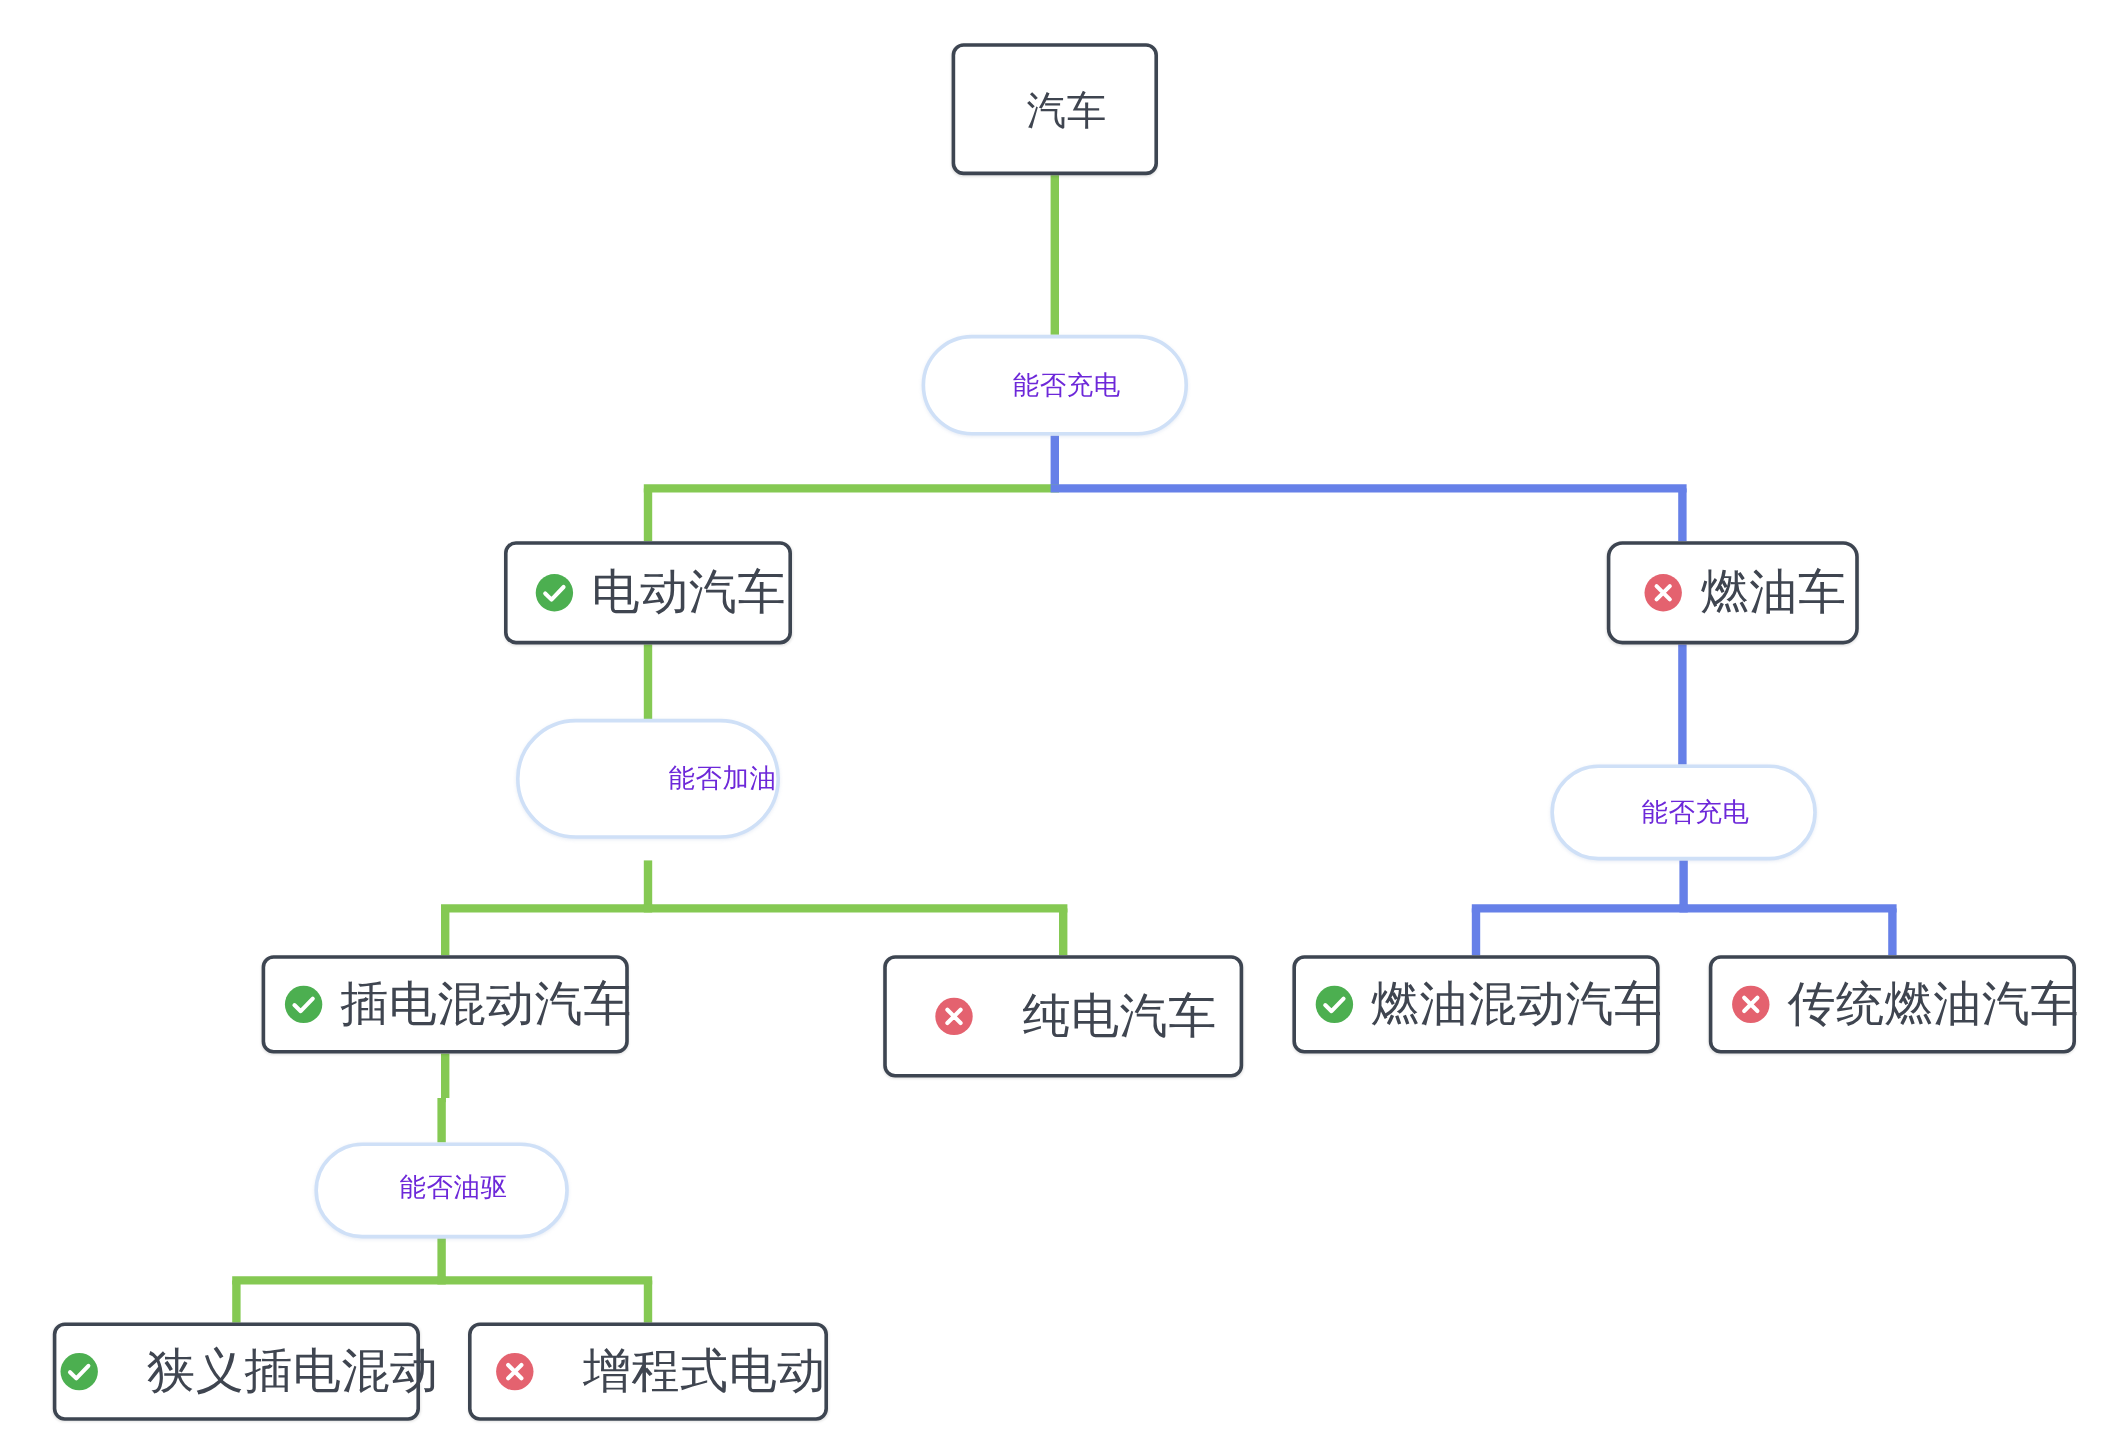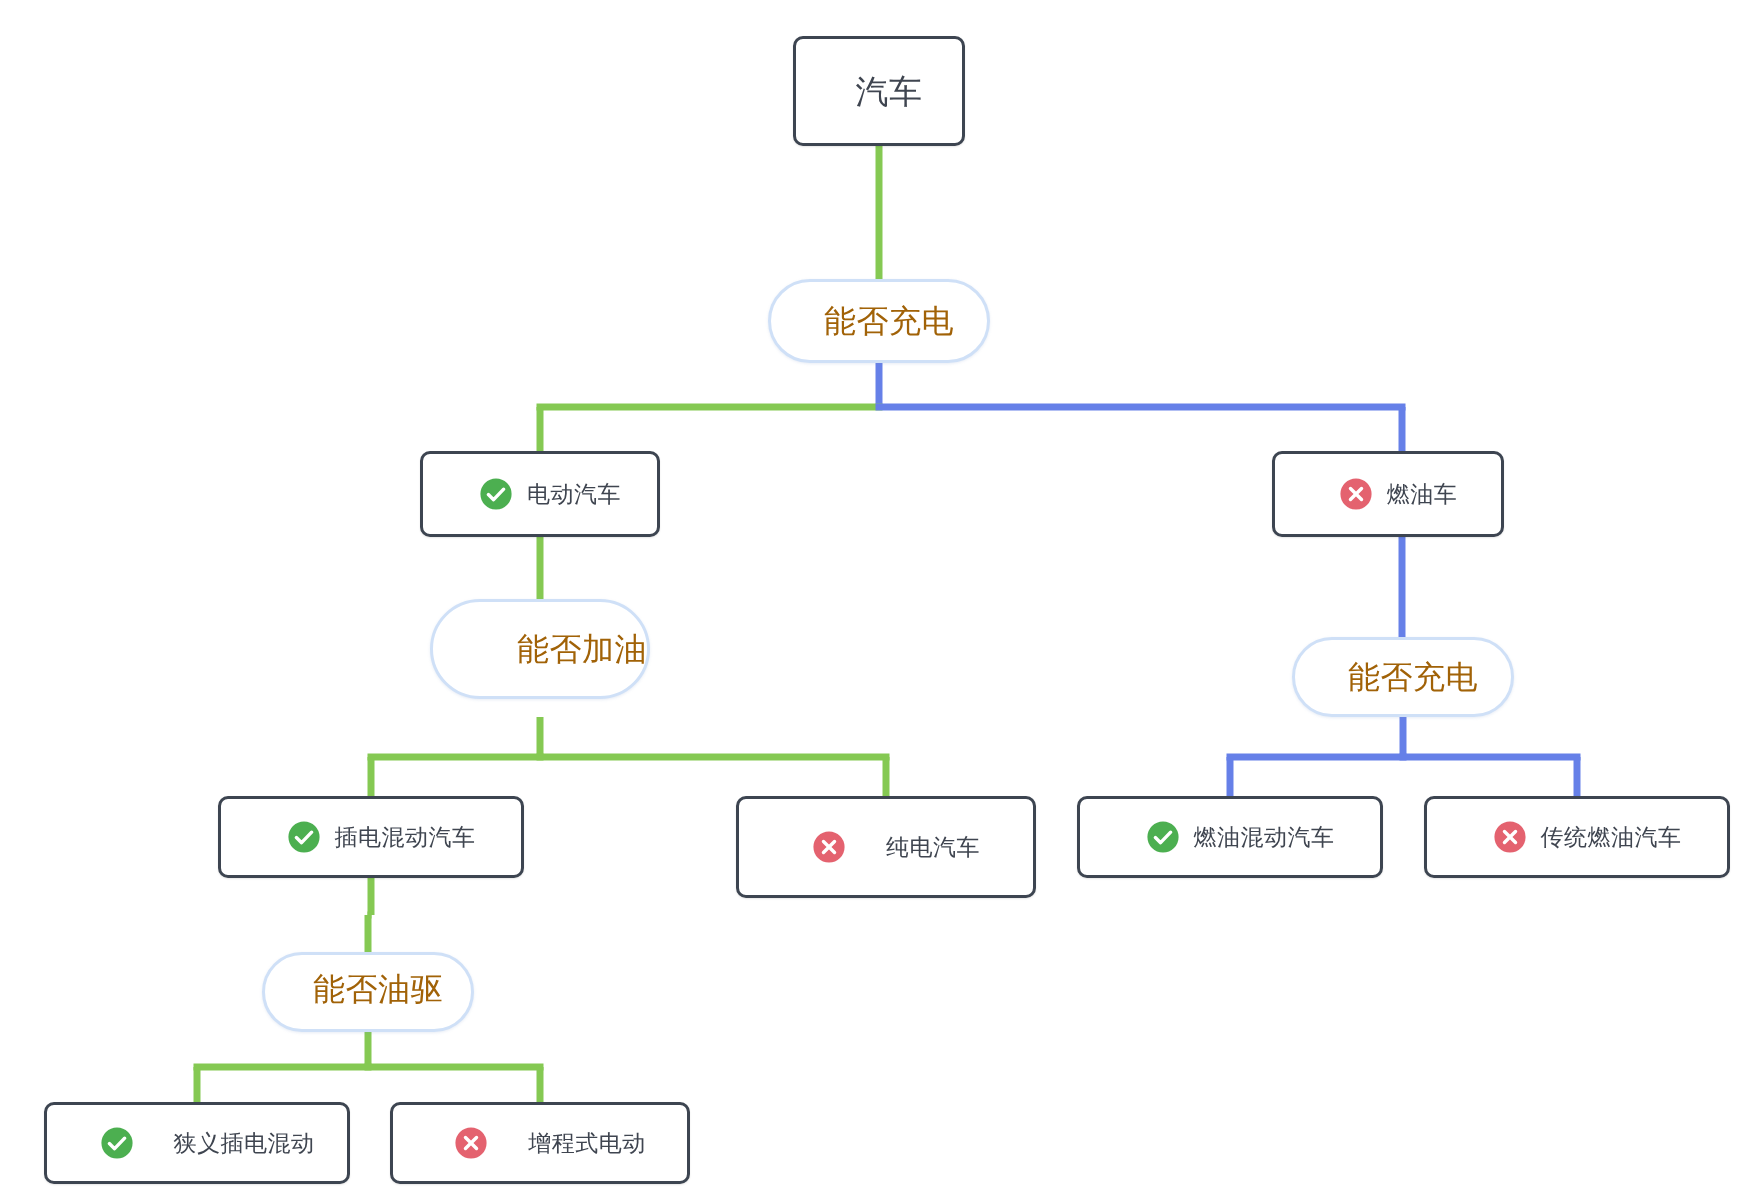--- a/index.html
+++ b/index.html
@@ -41,27 +41,27 @@
     box-shadow: 0 1px 2px rgba(0,0,0,0.10);
   }
   
   .node.pill {
     border: 3px solid #cfe0f7;
     border-radius: 999px;
     box-shadow: 0 1px 3px rgba(120,150,200,0.18);
   }
   .node-label {
     color: #3f4550;
-    font-size: 23px;
+    font-size: 40px;
     line-height: 1;
     letter-spacing: 0.5px;
   }
   .node.pill .node-label {
-    color: #a16207;
-    font-size: 32px;
+    color: #6d28d9;
+    font-size: 22px;
   }
   .node.root .node-label {
     font-size: 33px;
   }
   .node-inner {
     display: flex;
     align-items: center;
   }
   .status-icon {
     width: 34px;
@@ -119,21 +119,21 @@
       <div class="node box" style="left: 420px; top: 451px; width: 240px; height: 86px;">
         <div class="node-inner">
           <span class="status-icon"><svg viewBox="0 0 24 24" width="34" height="34">
               <circle cx="12" cy="12" r="11" fill="#4caf50"></circle>
               <path d="M6.6 12.4 L10.3 16 L17.4 8.6" fill="none" stroke="#ffffff" stroke-width="2.4" stroke-linecap="round" stroke-linejoin="round"></path>
             </svg></span>
           <span class="gap-sm"></span>
           <span class="node-label">电动汽车</span>
         </div>
       </div>
-      <div class="node box" style="left: 1272px; top: 451px; width: 232px; height: 86px;">
+      <div class="node box" style="left: 1339px; top: 451px; width: 210px; height: 86px; border-radius: 13px;">
         <div class="node-inner">
           <span class="status-icon"><svg viewBox="0 0 24 24" width="34" height="34">
               <circle cx="12" cy="12" r="11" fill="#e4626f"></circle>
               <path d="M8.1 8.1 L15.9 15.9 M15.9 8.1 L8.1 15.9" fill="none" stroke="#ffffff" stroke-width="2.4" stroke-linecap="round"></path>
             </svg></span>
           <span class="gap-sm"></span>
           <span class="node-label">燃油车</span>
         </div>
       </div>
       <div class="node pill" style="left: 430px; top: 599px; width: 220px; height: 100px; justify-content: flex-end;">

